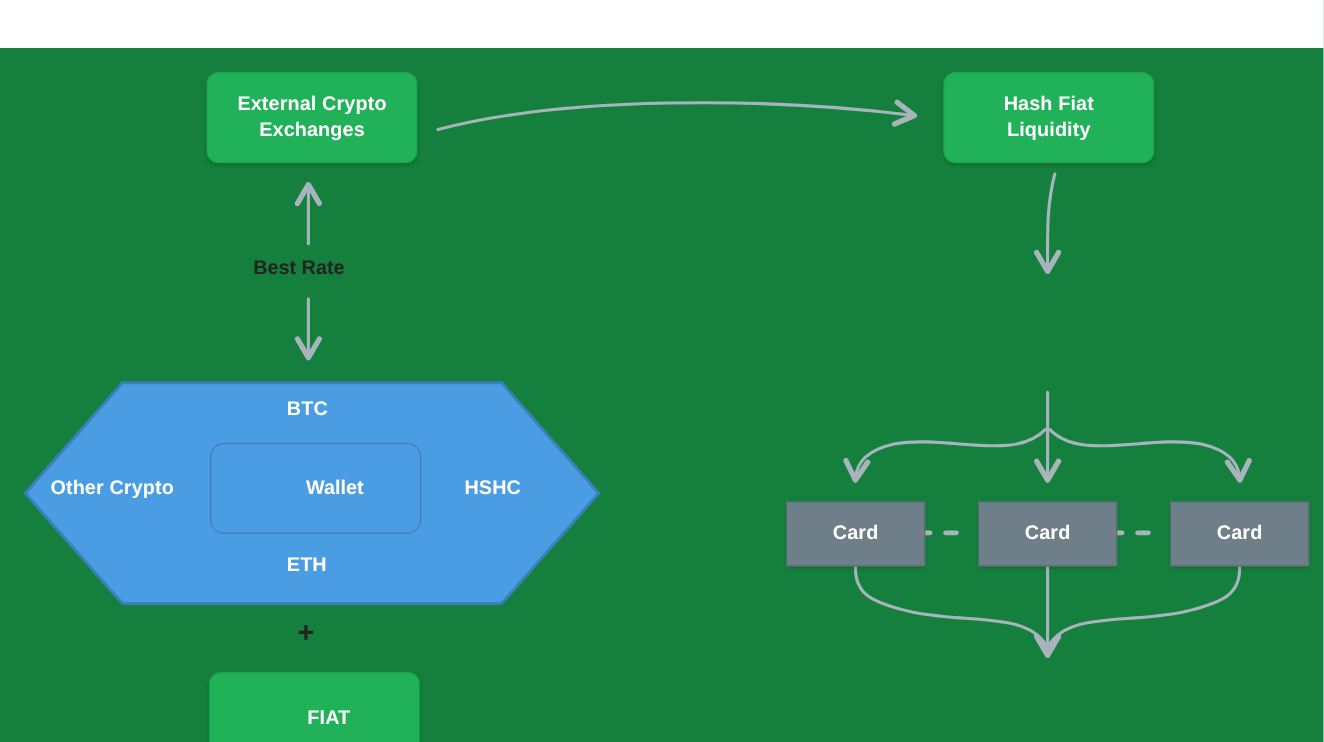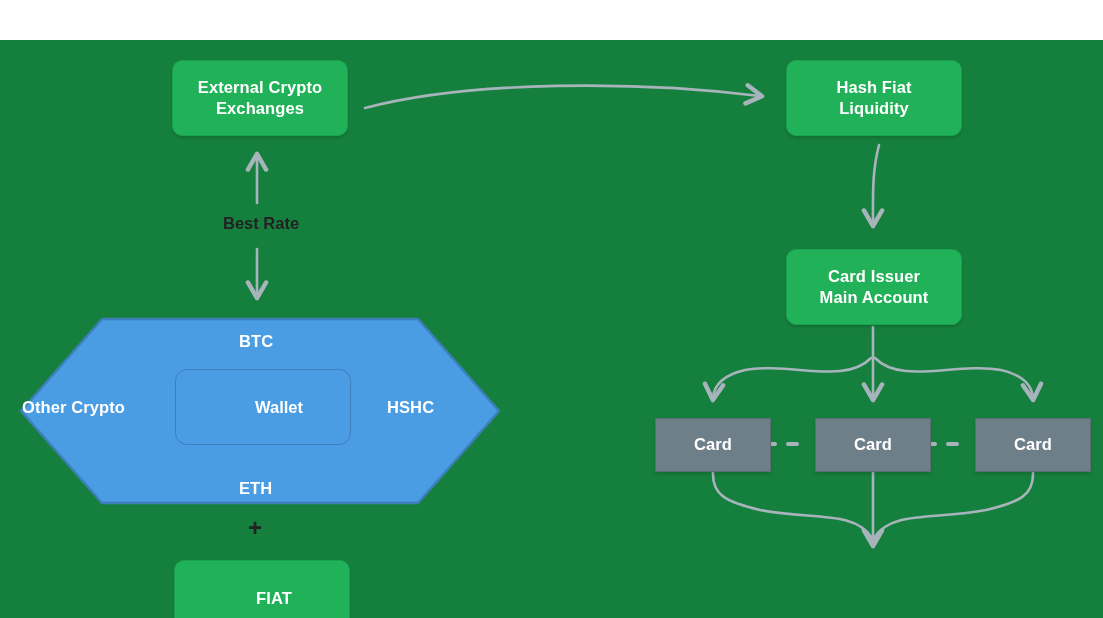--- a/index.html
+++ b/index.html
@@ -92,21 +92,21 @@
     box-sizing: border-box;
     padding-left: 32px;
   }
   .plain-label {
     position: absolute;
     color: #222222;
     font-weight: bold;
     white-space: nowrap;
   }
   #best-rate-label {
-    left: 223px;
+    left: 211px;
     top: 174px;
     font-size: 16.5px;
   }
   #plus-label {
     left: 248px;
     top: 474px;
     font-size: 24px;
   }
 </style>
 </head>
@@ -150,43 +150,39 @@
 Exchanges</span>
   </div>
 
   <div class="plain-label" id="best-rate-label">Best Rate</div>
 
   <div class="hex-wrap">
     <svg class="hex-svg" width="484" height="190" viewBox="0 0 484 190" xmlns="http://www.w3.org/2000/svg">
       <path d="M 84,3 L 400,3 L 481,95 L 400,187 L 84,187 L 3,95 Z" fill="#4a9ce3" stroke="#3d7fba" stroke-width="2.5" stroke-linejoin="round"></path>
     </svg>
     <div class="hex-label" style="left:221px; top:16px;text-align:center;">BTC</div>
-    <div class="hex-label" style="left:4px; top:82px;">Other Crypto</div>
+    <div class="hex-label" style="left:24px; top:82px;">Other Crypto</div>
     <div class="hex-label" style="left:369px; top:82px;">HSHC</div>
-    <div class="hex-label" style="left:221px; top:163px;text-align:center;">ETH</div>
+    <div class="hex-label" style="left:221px; top:146px;text-align:center;">ETH</div>
     <div class="wallet-box">
       <span>Wallet</span>
     </div>
   </div>
 
   <div class="plain-label" id="plus-label">+</div>
 
   <div class="node node-green" style="left:174px; top:520px; width:176px; height:78px;padding-left:24px;">
     <span>FIAT</span>
   </div>
 
   <div class="node node-green" style="left:786px; top:20px; width:176px; height:76px;">
     <span>Hash Fiat
 Liquidity</span>
   </div>
 
-  <div class="node node-green" style="left:786px; top:209px; width:176px; height:76px;">
-    <span>Card Issuer
-Main Account</span>
-  </div>
 
   <div class="node node-card" style="left:655px; top:378px; width:116px; height:54px;">
     <span>Card</span>
   </div>
   <div class="node node-card" style="left:815px; top:378px; width:116px; height:54px;">
     <span>Card</span>
   </div>
   <div class="node node-card" style="left:975px; top:378px; width:116px; height:54px;">
     <span>Card</span>
   </div>

